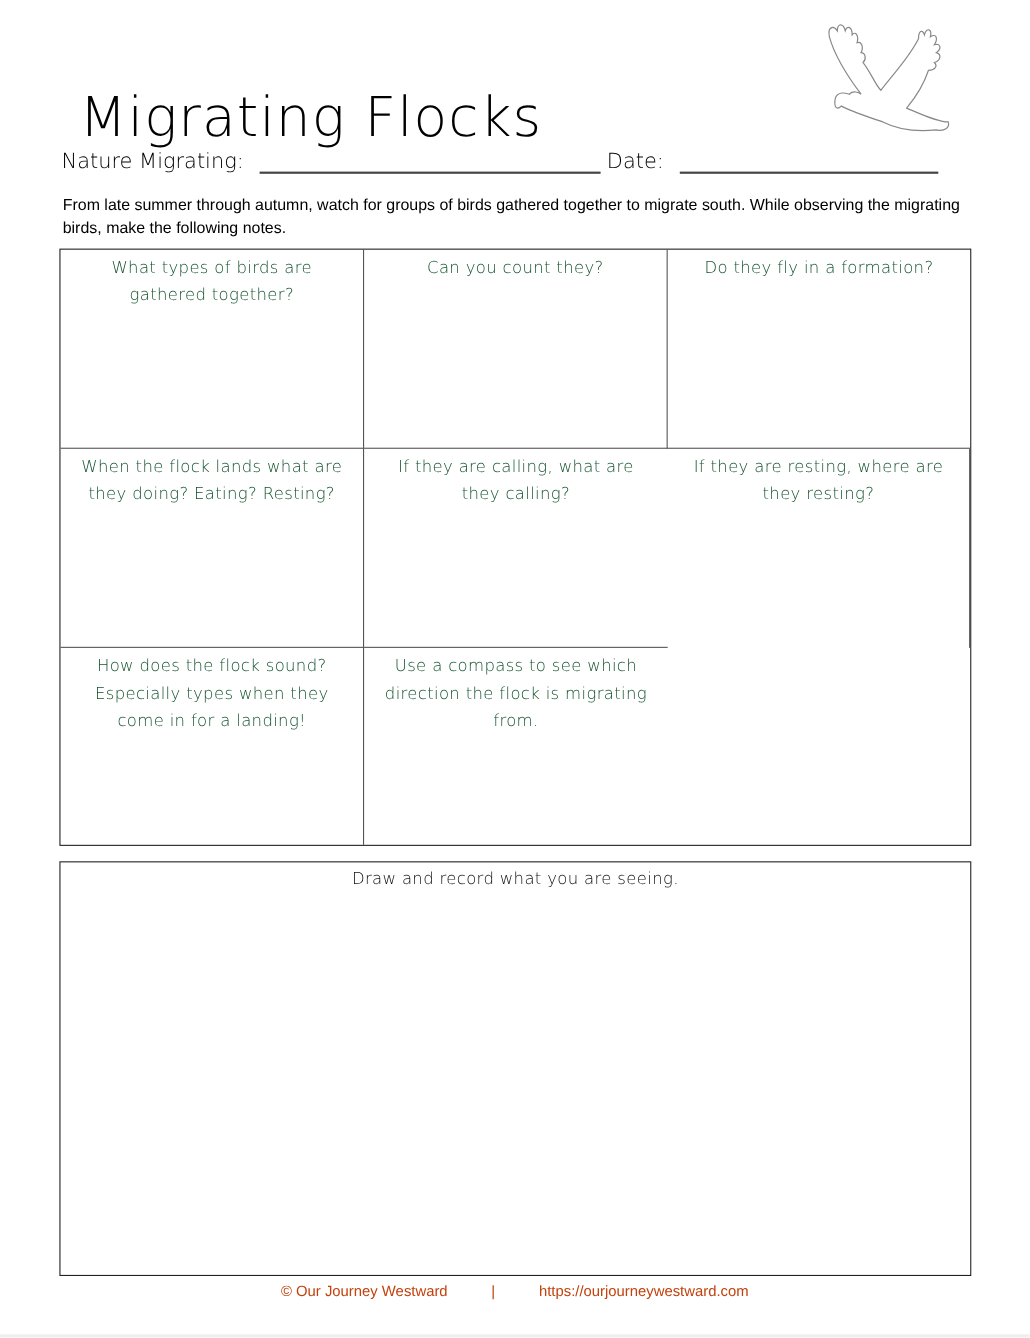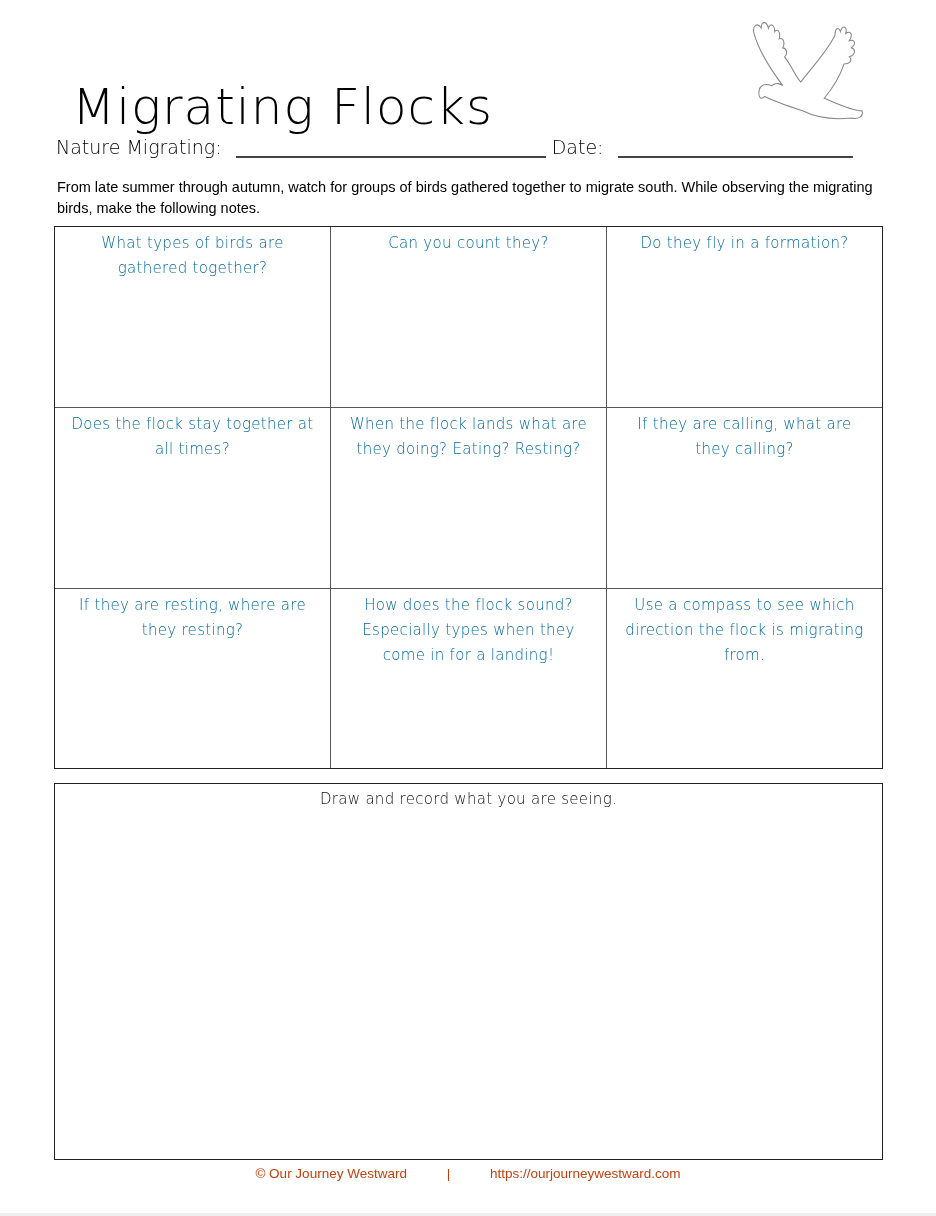--- a/index.html
+++ b/index.html
@@ -27,21 +27,21 @@
     font-family: "Liberation Sans", sans-serif; font-size: 14.5px; line-height: 21px; color: #000;
   }
   .grid {
     position: absolute; left: 54px; top: 226px; width: 829px; height: 543px;
     border: 1.5px solid #222; box-sizing: border-box;
     display: grid; grid-template-columns: 276px 276px 1fr; grid-template-rows: 181px 181px 1fr;
   }
   .cell {
     border-right: 1.5px solid #555; border-bottom: 1.5px solid #555;
     text-align: center; padding: 4px 14px 0 14px;
-    font-size: 15px; line-height: 25px; font-weight: 200; letter-spacing: 0.3px; color: #0369a1;
+    font-size: 15px; line-height: 25px; font-weight: 200; letter-spacing: 0.3px; color: #14532d;
   }
   .cell.c3 { border-right: none; }
   .cell.r3 { border-bottom: none; }
   .draw-box {
     position: absolute; left: 54px; top: 783px; width: 829px; height: 377px;
     border: 1.5px solid #222; box-sizing: border-box; text-align: center;
     padding-top: 6px; font-size: 15px; font-weight: 200; letter-spacing: 0.3px;
   }
   .footer {
     position: absolute; top: 1166px; left: 0; width: 936px; text-align: center;
@@ -68,21 +68,20 @@
   <span style="margin-left:0;">Date:</span>
   <span class="line" style="width:235px;"></span>
 </div>
 
 <div class="intro">From late summer through autumn, watch for groups of birds gathered together to migrate south. While observing the migrating birds, make the following notes.</div>
 
 <div class="grid">
   <div class="cell">What types of birds are gathered together?</div>
   <div class="cell">Can you count they?</div>
   <div class="cell c3">Do they fly in a formation?</div>
-  <div class="cell">Does the flock stay together at all times?</div>
   <div class="cell">When the flock lands what are they doing? Eating? Resting?</div>
   <div class="cell c3">If they are calling, what are they calling?</div>
   <div class="cell r3">If they are resting, where are they resting?</div>
   <div class="cell r3">How does the flock sound? Especially types when they come in for a landing!</div>
   <div class="cell c3 r3">Use a compass to see which direction the flock is migrating from.</div>
 </div>
 
 <div class="draw-box">
   <span>Draw and record what you are seeing.</span>
 </div>

